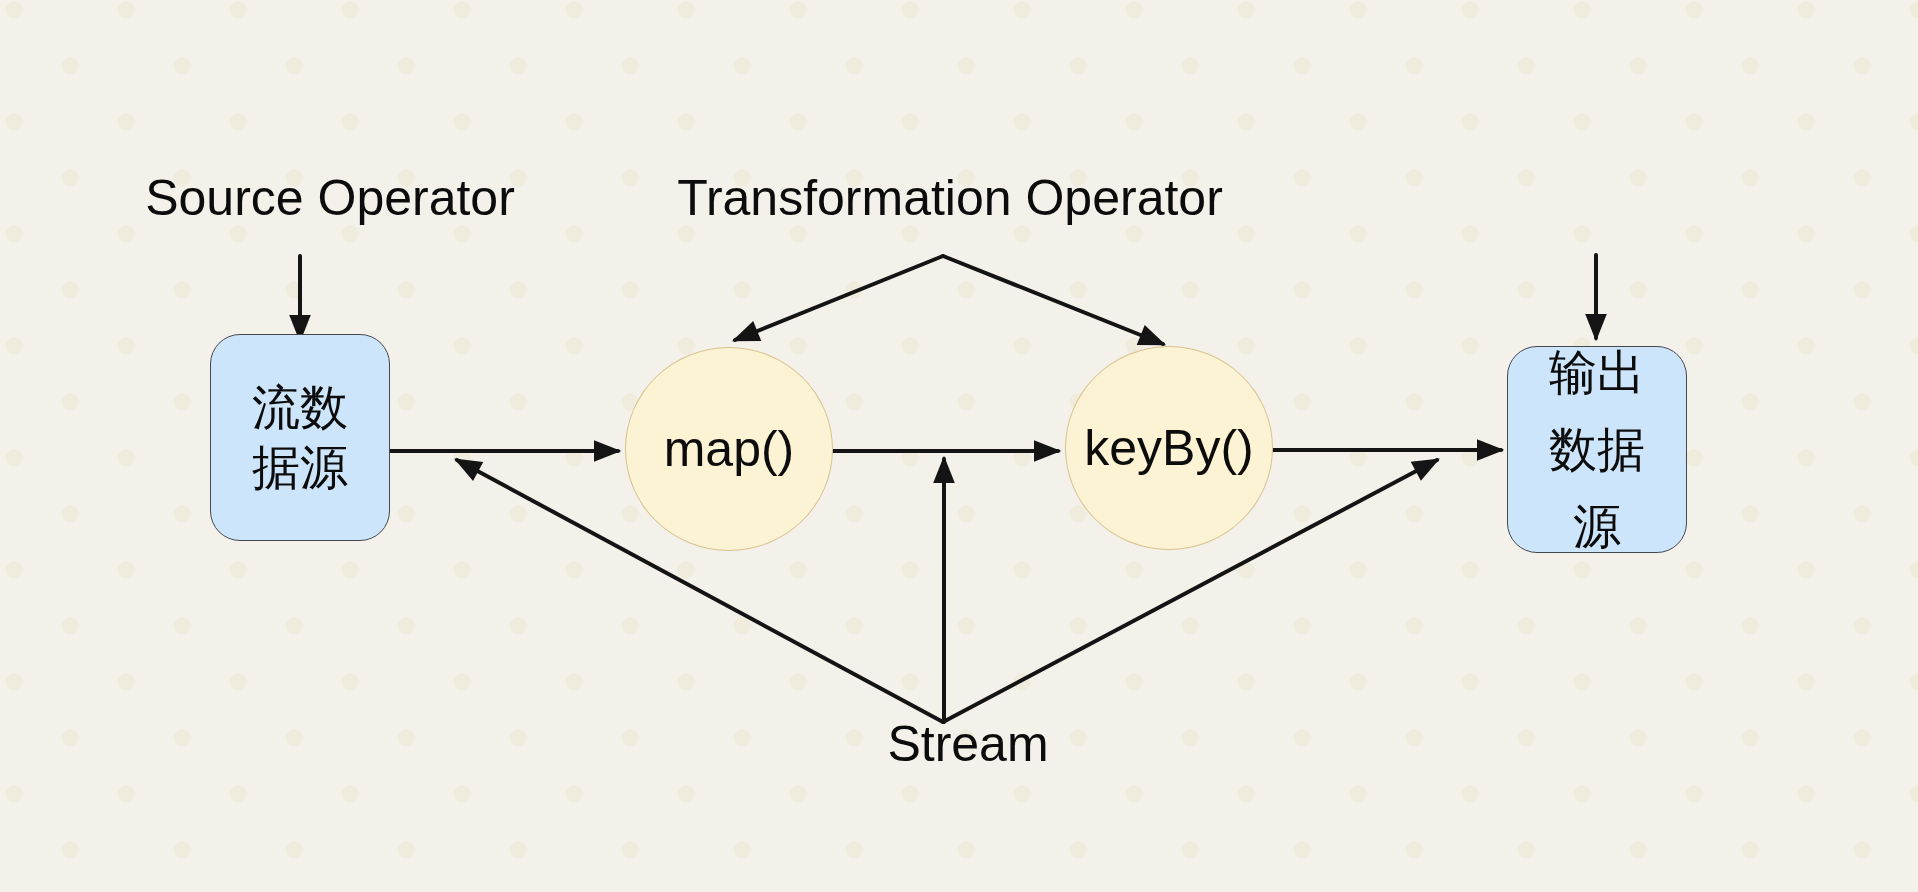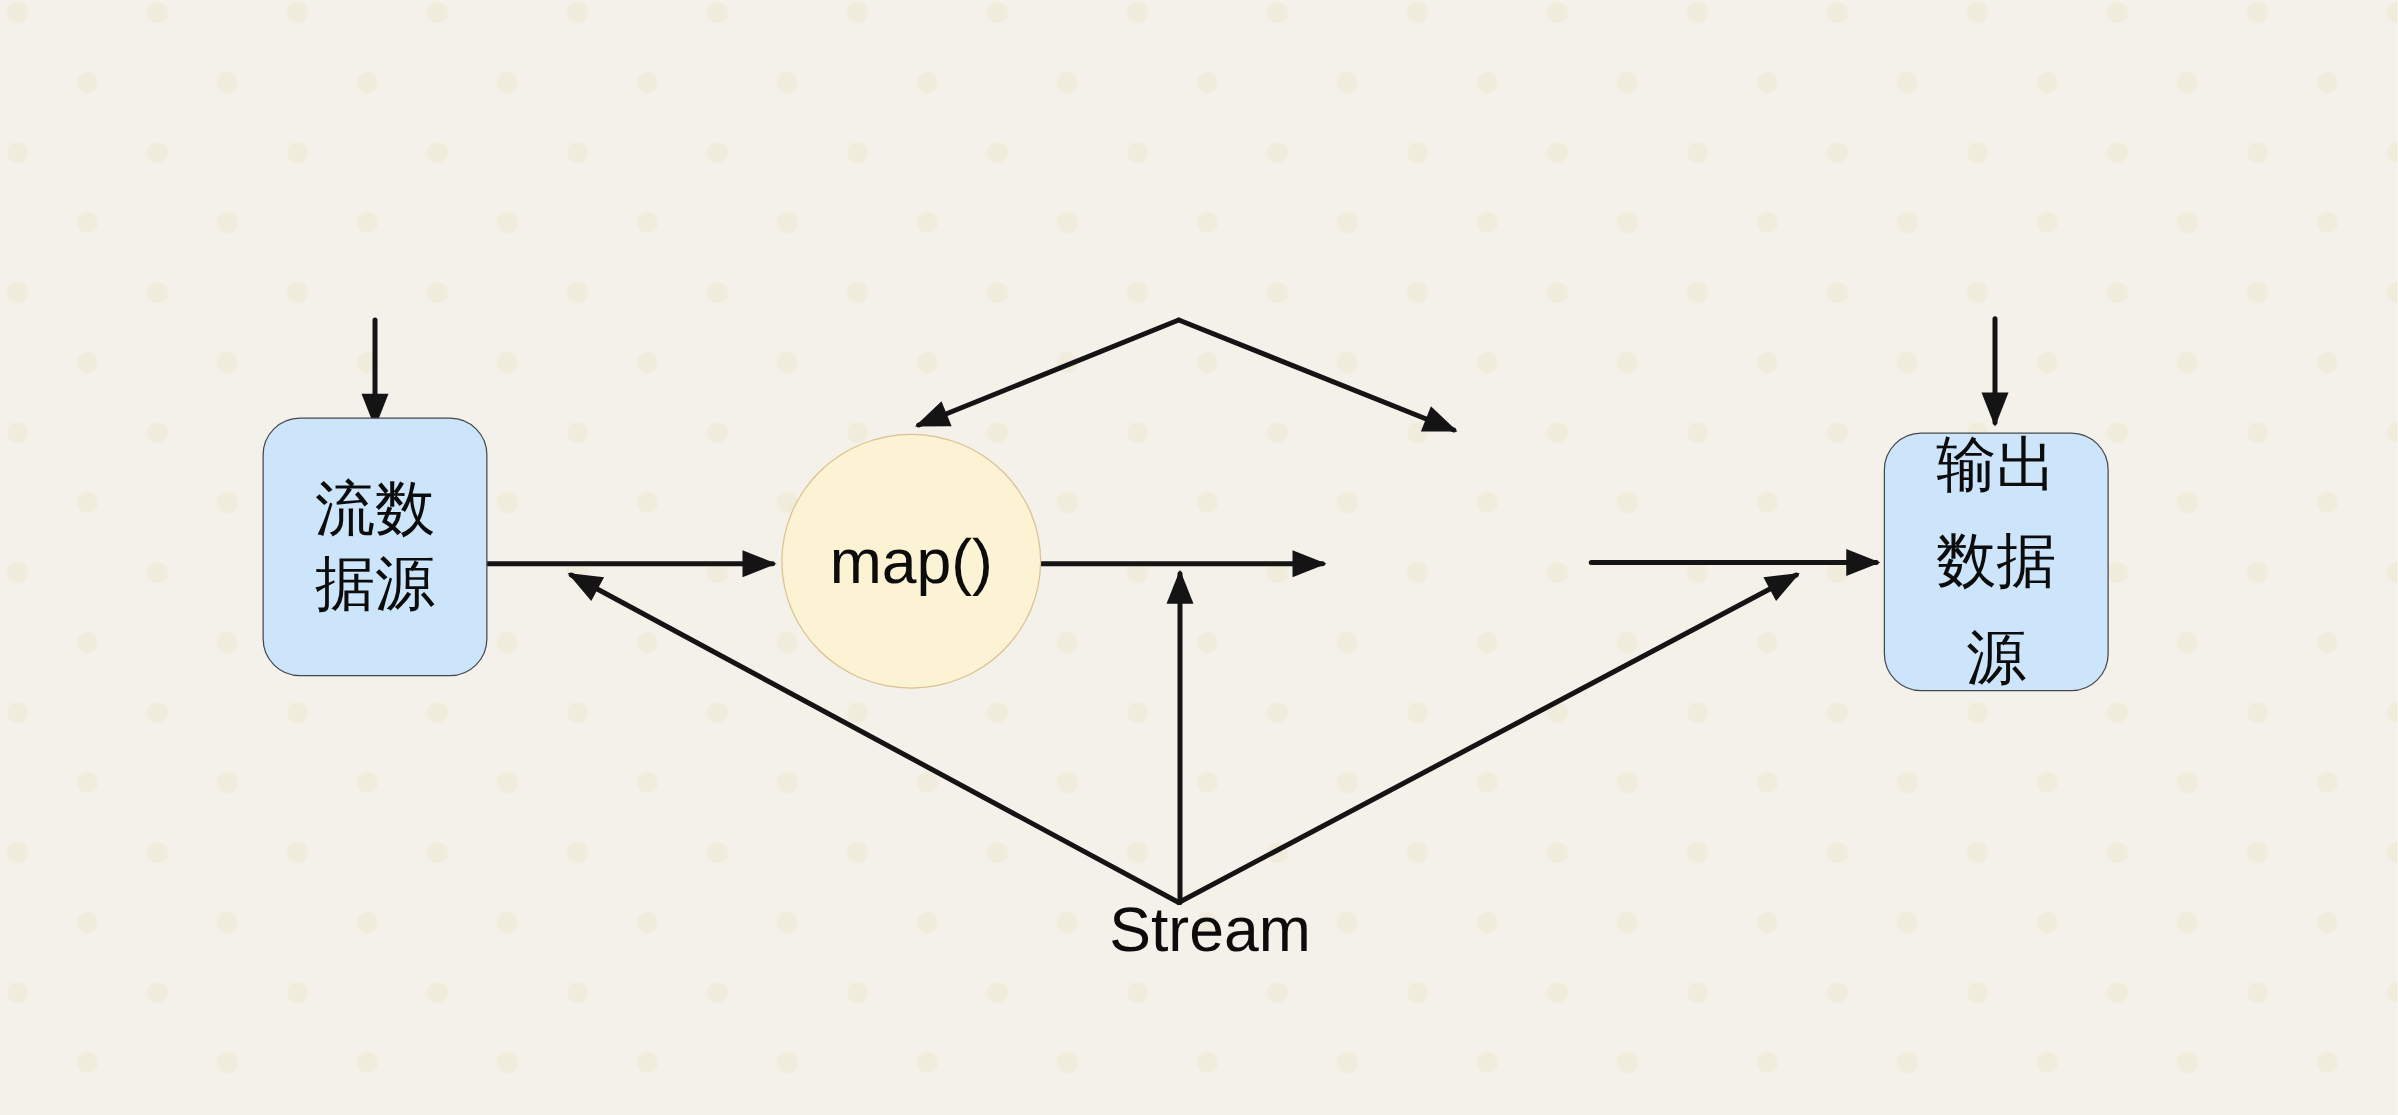--- a/index.html
+++ b/index.html
@@ -90,34 +90,39 @@
       <line x1="943" y1="256" x2="1163" y2="344" marker-end="url(#ah)"></line>
       <line x1="390" y1="451" x2="618" y2="451" marker-end="url(#ah)"></line>
       <line x1="833" y1="451" x2="1058" y2="451" marker-end="url(#ah)"></line>
       <line x1="1273" y1="450" x2="1501" y2="450" marker-end="url(#ah)"></line>
       <line x1="943" y1="722" x2="457" y2="460" marker-end="url(#ah)"></line>
       <line x1="944" y1="722" x2="944" y2="459" marker-end="url(#ah)"></line>
       <line x1="943" y1="722" x2="1437" y2="460" marker-end="url(#ah)"></line>
     </g>
   </svg>
 
+  <div class="title" style="left:330px; top:173px">Source Operator</div>
 
+  <div class="title" style="left:950px; top:173px">Transformation Operator</div>
 
 
   <div class="title" style="left:968px; top:719px">Stream</div>
 
   <div class="node rect" style="left:210px; top:334px">
     <div class="cjk-label">流数
 据源</div>
   </div>
 
   <div class="node circle" style="left:625px; top:347px">
     <div class="fn-label">map()</div>
   </div>
 
+  <div class="node circle" style="left:1065px; top:346px">
+    <div class="fn-label">keyBy()</div>
+  </div>
 
   <div class="node rect" style="left:1507px; top:346px">
     <div class="cjk-label tight">输出
 数据
 源</div>
   </div>
 
 </div>
 
 </body></html>

